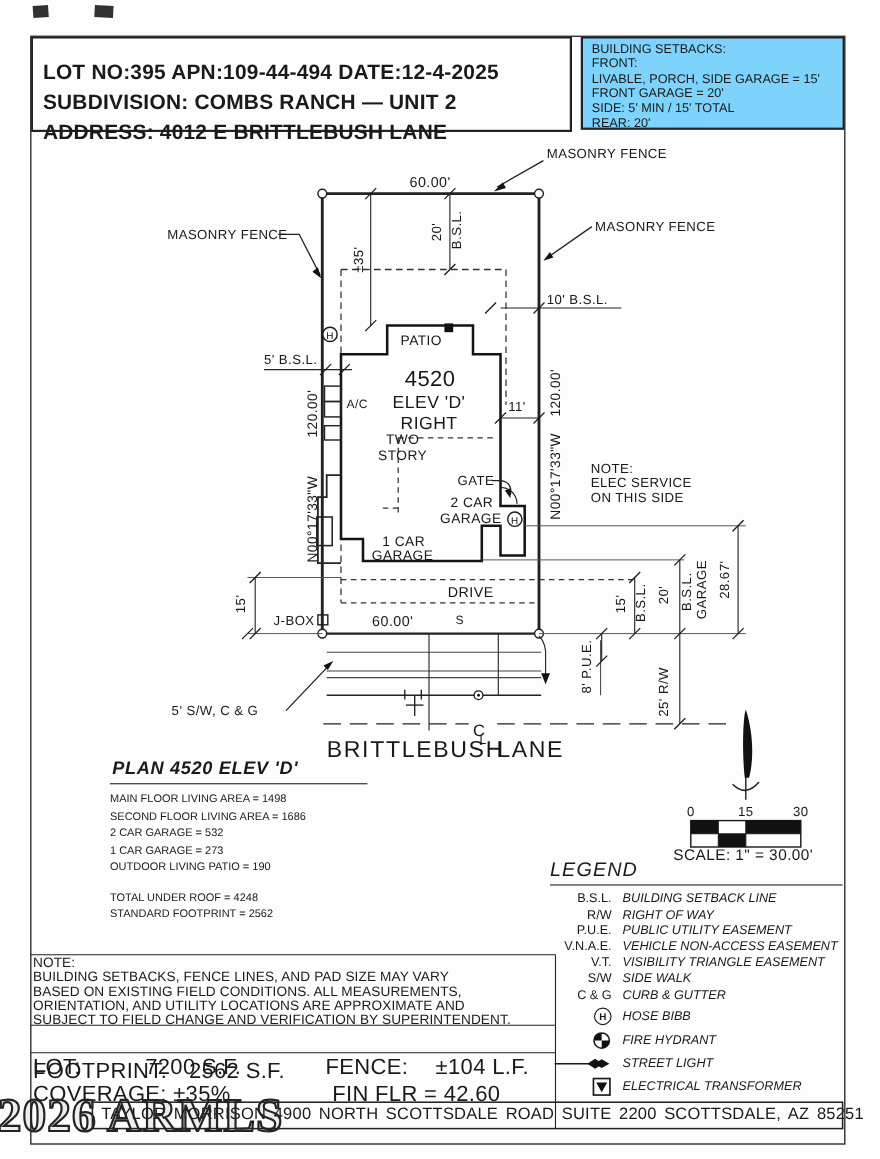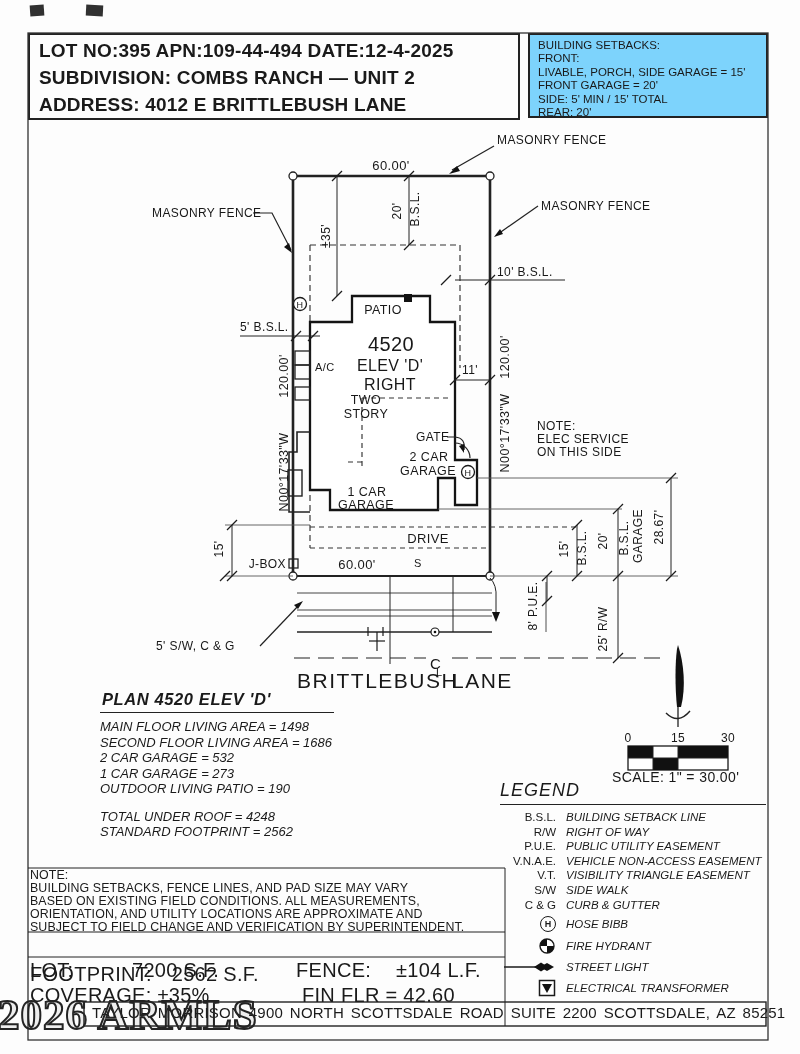--- a/index.html
+++ b/index.html
@@ -14,28 +14,28 @@
   .gray{stroke:#555;stroke-width:.9;fill:none;}
   .dash{stroke:#333;stroke-width:1.15;fill:none;stroke-dasharray:6 4;}
   .tk{stroke:#1c1c1c;stroke-width:1.2;}
   .mid{text-anchor:middle;} .end{text-anchor:end;}
   .s9{font-size:9px;} .s11{font-size:11px;} .s12{font-size:12px;} .s125{font-size:12.5px;}
   .s13{font-size:13px;} .s14{font-size:14px;} .s16{font-size:16px;} .s20{font-size:20px;font-weight:500;}
   .s21{font-size:21px;letter-spacing:1.5px;}
   .fillb{fill:#111;stroke:none;}
   
   .title-box{left:28px;top:33px;width:492px;height:87px;border:2px solid #222;box-sizing:border-box;
-             padding:2px 0 0 9px;font-size:19px;font-weight:600;line-height:27px;letter-spacing:.2px;background:#fdfdfd;}
+             padding:18px 0 0 9px;font-size:19px;font-weight:600;line-height:27px;letter-spacing:.2px;background:#fdfdfd;}
   .setbacks-box{left:528px;top:33px;width:240px;height:85px;border:2px solid #222;box-sizing:border-box;
              padding:4px 0 0 8px;font-size:11.5px;font-weight:500;line-height:13.4px;background:#7dd3fc;}
   
   .summary{left:100px;top:690px;width:262px;}
   .summary .ttl{font-size:16.5px;font-style:italic;font-weight:600;letter-spacing:.6px;
                 border-bottom:1.6px solid #222;padding:0 0 3px 2px;width:232px;margin-bottom:6px;}
-  .summary .it{font-size:13px;font-style:italic;line-height:15.5px;white-space:nowrap;}
+  .summary .it{font-size:10px;line-height:15.5px;white-space:nowrap;}
   .summary .tot{margin-top:12px;}
   
   .noteblk{left:30px;top:869px;width:472px;font-size:12.4px;line-height:12.9px;letter-spacing:.1px;}
   .statrow{font-size:20px;font-weight:500;letter-spacing:.3px;white-space:nowrap;}
   
   .legend{left:500px;top:780px;width:266px;}
   .legend .ttl{font-size:18px;font-style:italic;font-weight:500;letter-spacing:1px;
                border-bottom:1.6px solid #222;padding-bottom:3px;margin-bottom:6px;}
   .lg-row{display:flex;align-items:center;margin-top:2.6px;}
   .lg-abbr{width:56px;text-align:right;font-size:11.5px;font-weight:500;flex:none;}

